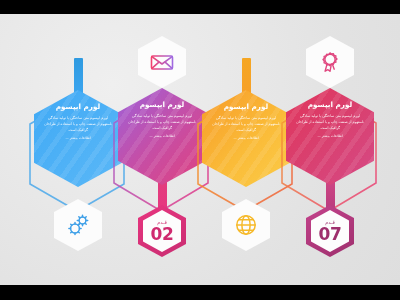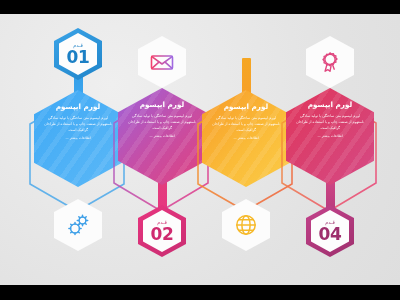--- a/index.html
+++ b/index.html
@@ -100,28 +100,20 @@
     <div class="col col-1">
 
       <div class="outline" style="left:-3px; top:80px;">
         <svg width="104" height="120" viewBox="0 0 104 120">
           <path d="M52 3 L99 30 L99 90 L52 117 L5 90 L5 30 Z" fill="none" stroke="#4aa8ea" stroke-width="1.6" opacity=".85"></path>
         </svg>
       </div>
 
       <div class="stem" style="left:45.5px; top:44px; height:50px; background:linear-gradient(#2f9ae0,#3fa9f5);"></div>
 
-      <div class="badge hexwrap" style="left:26px; top:14px;">
-        <div class="outer hex" style="background:linear-gradient(145deg,#3ba4e8,#1f84c9);"></div>
-        <div class="inner hex"></div>
-        <div class="txt" style="color:#1b7fc4;">
-          <span class="kw">قـدم</span>
-          <span class="num">01</span>
-        </div>
-      </div>
 
       <div class="card" style="left:6px; top:76px;">
         <div class="fill hex" style="background:linear-gradient(135deg,#3fa9f5,#5bb8f7);"></div>
         <div class="sheen hex"></div>
         <div class="body">
           <div class="title">لورم ایپسوم</div>
           <div class="desc">لورم ایپسوم متن ساختگی با تولید سادگی نامفهوم از صنعت چاپ و با استفاده از طراحان گرافیک است.</div>
           <div class="more">اطلاعات بیشتر ...</div>
         </div>
       </div>
@@ -266,19 +258,19 @@
           <div class="desc">لورم ایپسوم متن ساختگی با تولید سادگی نامفهوم از صنعت چاپ و با استفاده از طراحان گرافیک است.</div>
           <div class="more">اطلاعات بیشتر ...</div>
         </div>
       </div>
 
       <div class="badge" style="left:26px; top:191px;">
         <div class="outer hex" style="background:linear-gradient(150deg,#c4438c,#9e2f6d);"></div>
         <div class="inner hex"></div>
         <div class="txt" style="color:#9e2f6d;">
           <span class="kw">قـدم</span>
-          <span class="num">04</span>
+          <span class="num">07</span>
         </div>
       </div>
     </div>
 
   </div>
 </div>
 
 </body></html>

